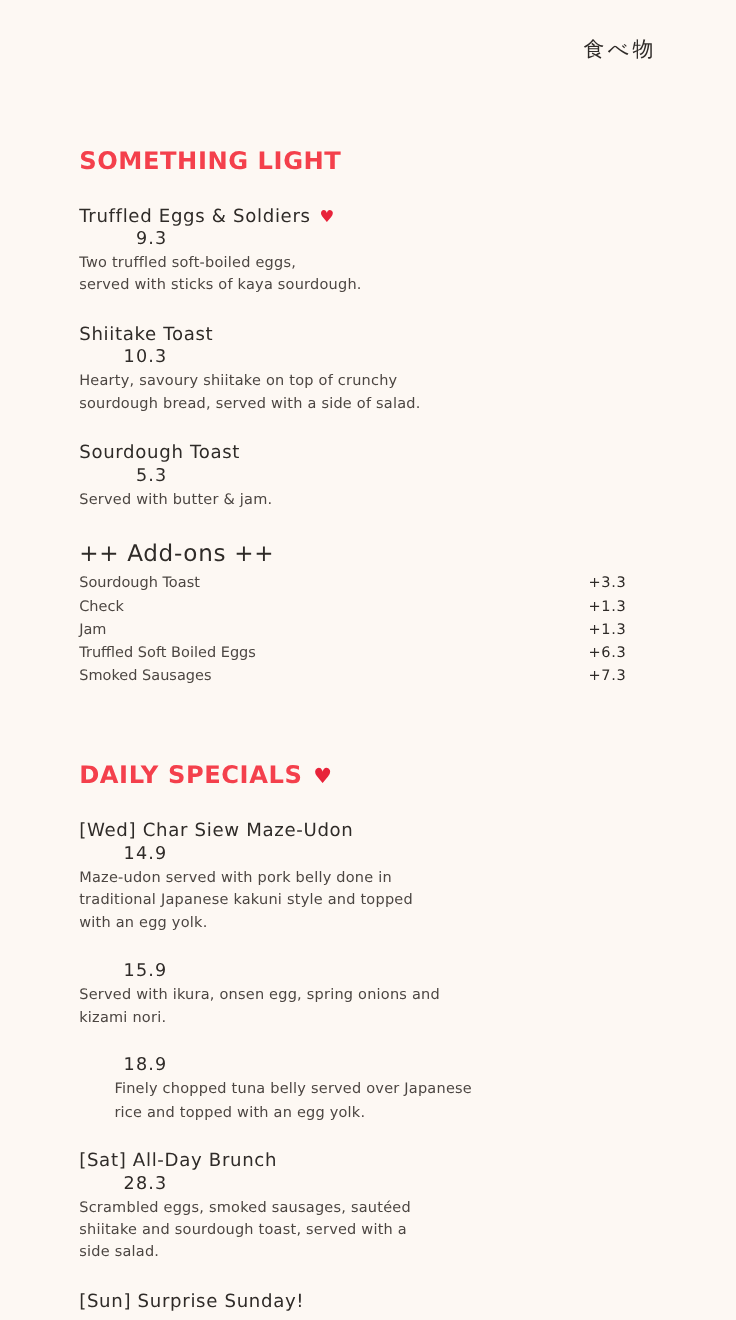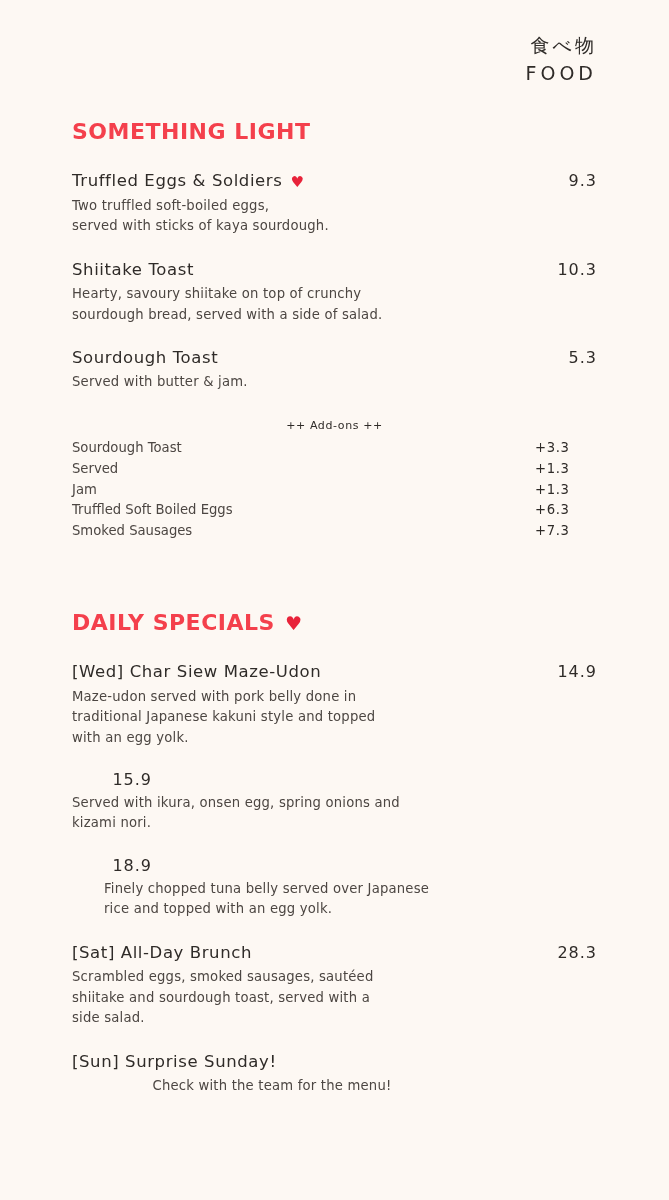--- a/index.html
+++ b/index.html
@@ -37,21 +37,21 @@
   .header-en {
     font-family: "DejaVu Sans", sans-serif;
     font-size: 19px;
     letter-spacing: 4px;
     color: #2f2b28;
     line-height: 1.3;
     margin-top: 2px;
   }
   
   .section {
-    margin-top: 34px;
+    margin-top: 76px;
   }
   .section.second {
     margin-top: 68px;
   }
   .section-title {
     font-family: "DejaVu Sans", sans-serif;
     font-weight: bold;
     font-size: 22px;
     letter-spacing: 0.5px;
     color: #f4404c;
@@ -71,20 +71,21 @@
     margin-top: 26px;
   }
   .item {
     margin-bottom: 22px;
   }
   .item:last-child { margin-bottom: 0; }
   .item-row {
     display: flex;
     align-items: baseline;
     justify-content: space-between;
+    flex-direction: column;
   }
   .item-name {
     font-size: 16.5px;
     letter-spacing: 0.6px;
     color: #2f2b28;
     display: flex;
     align-items: center;
     gap: 8px;
     line-height: 1.3;
   }
@@ -110,25 +111,24 @@
     line-height: 1.55;
     color: #4c4642;
     margin-top: 4px;
     max-width: 400px;
   }
   
   .addons {
     margin-top: 26px;
   }
   .addons-title {
-    font-size: 11px;
+    font-size: 21px;
     letter-spacing: 0.6px;
     color: #2f2b28;
     margin-bottom: 6px;
-    text-align: center;
   }
   .addon-row {
     display: flex;
     justify-content: space-between;
     align-items: baseline;
     font-size: 13.2px;
     color: #4c4642;
     line-height: 1.58;
   }
   .addon-price {
@@ -139,21 +139,20 @@
     letter-spacing: 0.6px;
   }
 </style>
 </head>
 <body>
 
 <div class="page">
 
   <div class="header">
     <div class="header-jp">食べ物</div>
-    <div class="header-en">FOOD</div>
   </div>
 
   <div id="sections-root">
       <div class="section">
         <div class="section-title">
           <span>SOMETHING LIGHT</span>
         </div>
         <div class="items">
           <div class="item">
             <div class="item-row">
@@ -186,21 +185,21 @@
             <div class="item-desc" style="white-space: pre-line;">Served with butter &amp; jam.</div>
           </div>
         </div>
         <div class="addons">
           <div class="addons-title">++ Add-ons ++</div>
           <div class="addon-row">
             <span>Sourdough Toast</span>
             <span class="addon-price">+3.3</span>
           </div>
           <div class="addon-row">
-            <span>Served</span>
+            <span>Check</span>
             <span class="addon-price">+1.3</span>
           </div>
           <div class="addon-row">
             <span>Jam</span>
             <span class="addon-price">+1.3</span>
           </div>
           <div class="addon-row">
             <span>Truffled Soft Boiled Eggs</span>
             <span class="addon-price">+6.3</span>
           </div>

